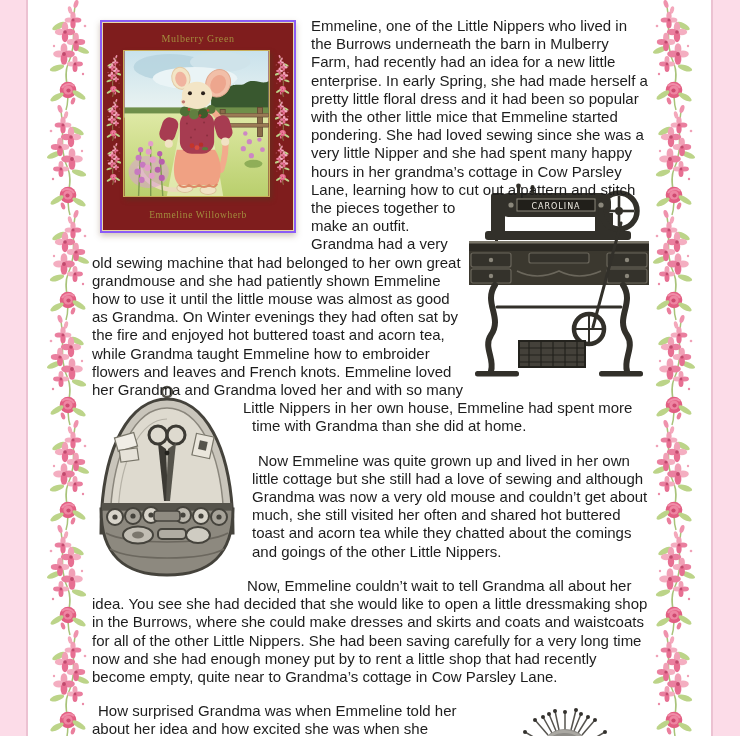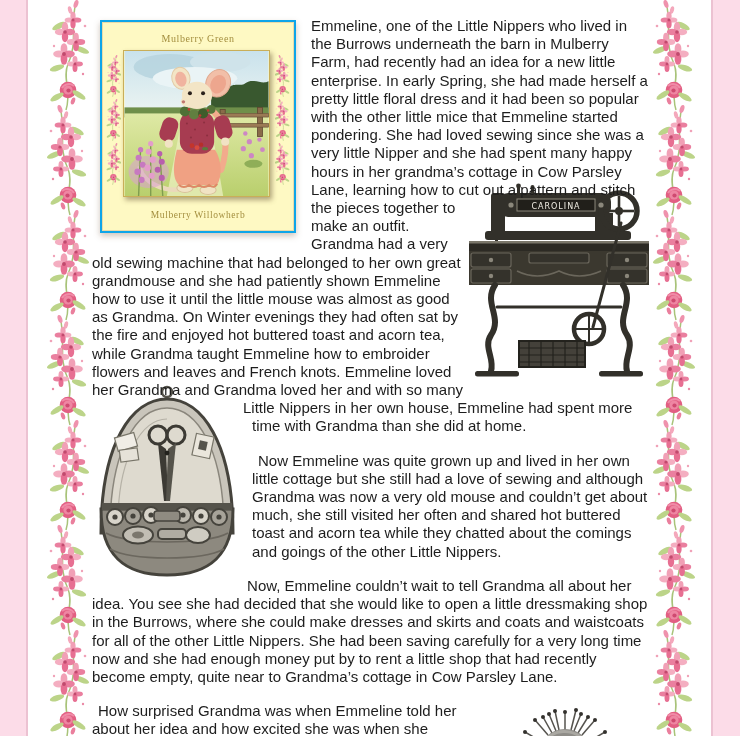--- a/index.html
+++ b/index.html
@@ -9,22 +9,22 @@
   .band.left{left:0;width:26px;border-right:2px solid #ecc2d2;}
   .band.right{right:0;width:27px;border-left:2px solid #ecc2d2;}
   .floral{position:absolute;top:0;width:44px;height:736px;}
   .floral.left{left:46px;}
   .floral.right{right:44px;}
   .content{position:absolute;left:92px;top:0;width:557px;height:736px;box-sizing:border-box;
            padding-top:17px;font-size:15px;line-height:18.2px;color:#1d1d1d;text-align:left;}
   .para{margin:0;}
   .indent{text-indent:6px;margin-top:16px;}
   
-  .card{float:left;width:192px;height:209px;margin:3px 15px 6px 8px;background:#fef9c3;
-        border:2px solid #0ea5e9;box-shadow:0 3px 6px rgba(120,90,60,.35), inset 0 0 0 1px #e8daa9;
+  .card{float:left;width:192px;height:209px;margin:3px 15px 6px 8px;background:#7f1d1d;
+        border:2px solid #8b5cf6;box-shadow:0 3px 6px rgba(120,90,60,.35), inset 0 0 0 1px #e8daa9;
         position:relative;}
   .card-title,.card-caption{position:absolute;width:100%;text-align:center;
         font-family:"Liberation Serif",serif;color:#a38e3e;letter-spacing:.6px;}
   .card-title{top:8px;font-size:10px;}
   .card-caption{bottom:7px;font-size:9.5px;}
   .card-photo{position:absolute;left:21px;top:28px;border:1px solid #c9ae58;
         box-shadow:2px 3px 5px rgba(80,60,30,.45);}
   .card-floral{position:absolute;top:33px;width:16px;height:138px;}
   .card-floral.l{left:3px;} .card-floral.r{right:3px;}
   
@@ -216,21 +216,21 @@
                 <circle cx="120" cy="82" r="2.2"></circle>
                 <circle cx="124" cy="90" r="2.6"></circle>
                 <circle cx="118" cy="97" r="2.6"></circle>
                 <circle cx="126" cy="104" r="2.6"></circle>
                 <circle cx="134" cy="88" r="2.2"></circle>
                 <circle cx="137" cy="98" r="2.4"></circle>
               </g>
             <ellipse cx="128" cy="112" rx="9" ry="4" fill="#8fae58"></ellipse>
           </g>
         </svg>
-        <div class="card-caption">Mulberry Willowherb</div>
+        <div class="card-caption">Emmeline Willowherb</div>
       </div>
 
       <span>Emmeline, one of the Little Nippers who lived in the Burrows underneath the barn in Mulberry Farm, had recently had an idea for a new little enterprise. In early Spring, she had made herself a pretty little floral dress and it had been so popular with the other little mice that Emmeline started pondering. She had loved sewing since she was a very little Nipper and she had spent many happy hours in her grandma’s cottage in Cow Parsley Lane, learning how to</span>
 
       
       <svg class="machine" width="180" height="196" viewBox="0 0 180 196">
         <g fill="#32302a">
           <rect x="48" y="2" width="3" height="10"></rect>
             <circle cx="49.5" cy="3" r="2.4"></circle>
           <rect x="62" y="4" width="3" height="8"></rect>

